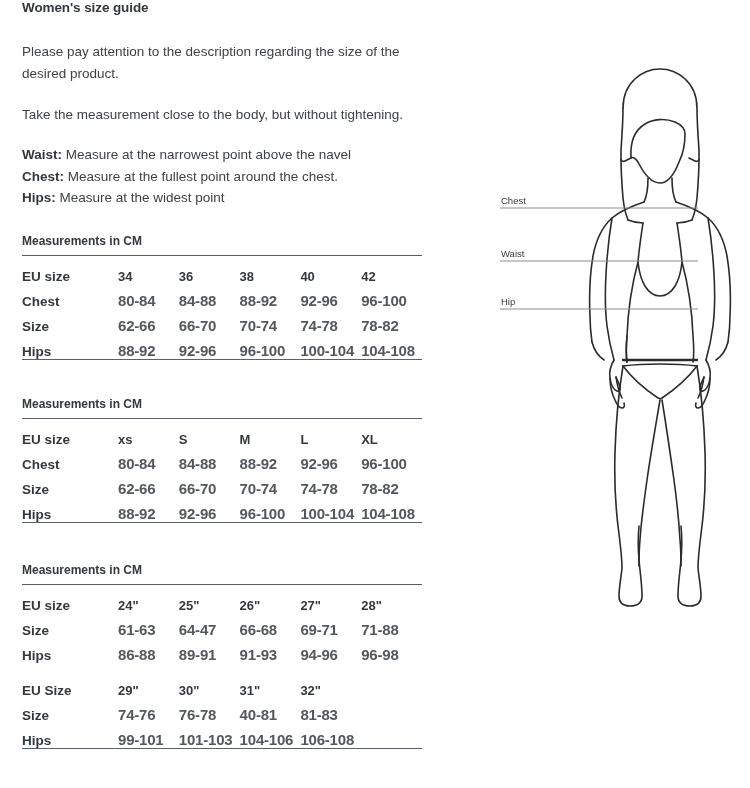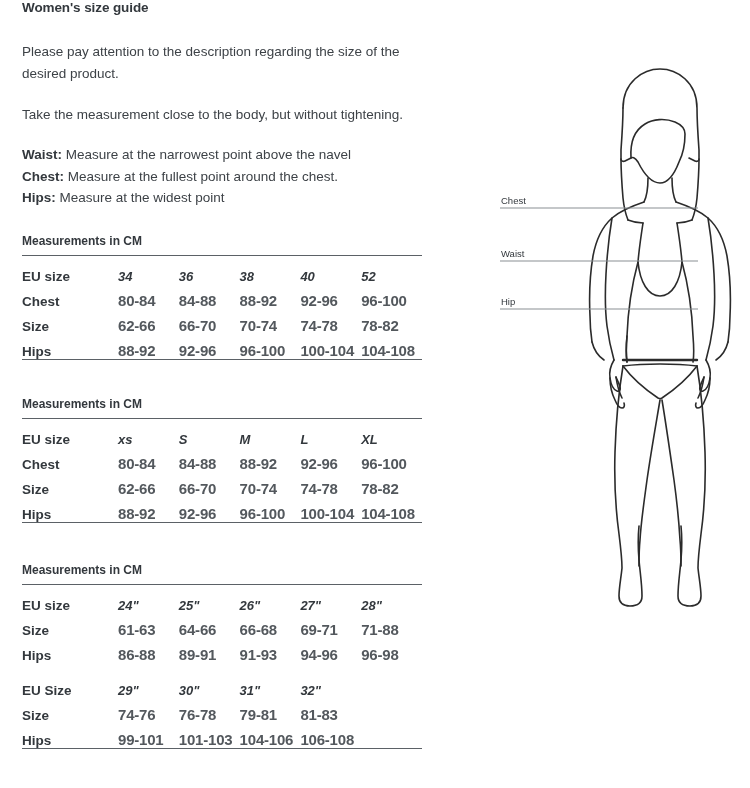--- a/index.html
+++ b/index.html
@@ -96,21 +96,20 @@
   .cell-label {
     font-size: 13.5px;
     font-weight: bold;
     color: #33383d;
     width: 96px;
   }
   .cell-size {
     font-size: 13px;
     font-weight: bold;
     color: #33383d;
-    font-style: italic;
   }
   .cell-val {
     font-size: 15px;
     font-weight: bold;
     color: #53585d;
     letter-spacing: -0.2px;
   }
   col.c-label { width: 96px; }
   col.c-data  { width: 60.8px; }
 
@@ -168,21 +167,21 @@
           <col class="c-data">
           <col class="c-data">
         </colgroup>
       <tbody>
         <tr class="row-head">
           <td class="cell-label rule-top">EU size</td>
           <td class="cell-size rule-top">34</td>
           <td class="cell-size rule-top">36</td>
           <td class="cell-size rule-top">38</td>
           <td class="cell-size rule-top">40</td>
-          <td class="cell-size rule-top">52</td>
+          <td class="cell-size rule-top">42</td>
         </tr>
         <tr class="row-body">
           <td class="cell-label">Chest</td>
           <td class="cell-val">80-84</td>
           <td class="cell-val">84-88</td>
           <td class="cell-val">88-92</td>
           <td class="cell-val">92-96</td>
           <td class="cell-val">96-100</td>
         </tr>
         <tr class="row-body">
@@ -269,21 +268,21 @@
           <td class="cell-label rule-top">EU size</td>
           <td class="cell-size rule-top">24"</td>
           <td class="cell-size rule-top">25"</td>
           <td class="cell-size rule-top">26"</td>
           <td class="cell-size rule-top">27"</td>
           <td class="cell-size rule-top">28"</td>
         </tr>
         <tr class="row-body">
           <td class="cell-label">Size</td>
           <td class="cell-val">61-63</td>
-          <td class="cell-val">64-66</td>
+          <td class="cell-val">64-47</td>
           <td class="cell-val">66-68</td>
           <td class="cell-val">69-71</td>
           <td class="cell-val">71-88</td>
         </tr>
         <tr class="row-body">
           <td class="cell-label">Hips</td>
           <td class="cell-val">86-88</td>
           <td class="cell-val">89-91</td>
           <td class="cell-val">91-93</td>
           <td class="cell-val">94-96</td>
@@ -295,21 +294,21 @@
           <td class="cell-size" style="padding-top:10px;">29"</td>
           <td class="cell-size" style="padding-top:10px;">30"</td>
           <td class="cell-size" style="padding-top:10px;">31"</td>
           <td class="cell-size" style="padding-top:10px;">32"</td>
           <td class="cell-size" style="padding-top:10px;"></td>
         </tr>
         <tr class="row-body">
           <td class="cell-label">Size</td>
           <td class="cell-val">74-76</td>
           <td class="cell-val">76-78</td>
-          <td class="cell-val">79-81</td>
+          <td class="cell-val">40-81</td>
           <td class="cell-val">81-83</td>
           <td class="cell-val"></td>
         </tr>
         <tr class="row-body">
           <td class="cell-label rule-bottom">Hips</td>
           <td class="cell-val rule-bottom">99-101</td>
           <td class="cell-val rule-bottom">101-103</td>
           <td class="cell-val rule-bottom">104-106</td>
           <td class="cell-val rule-bottom">106-108</td>
           <td class="cell-val rule-bottom"></td>

